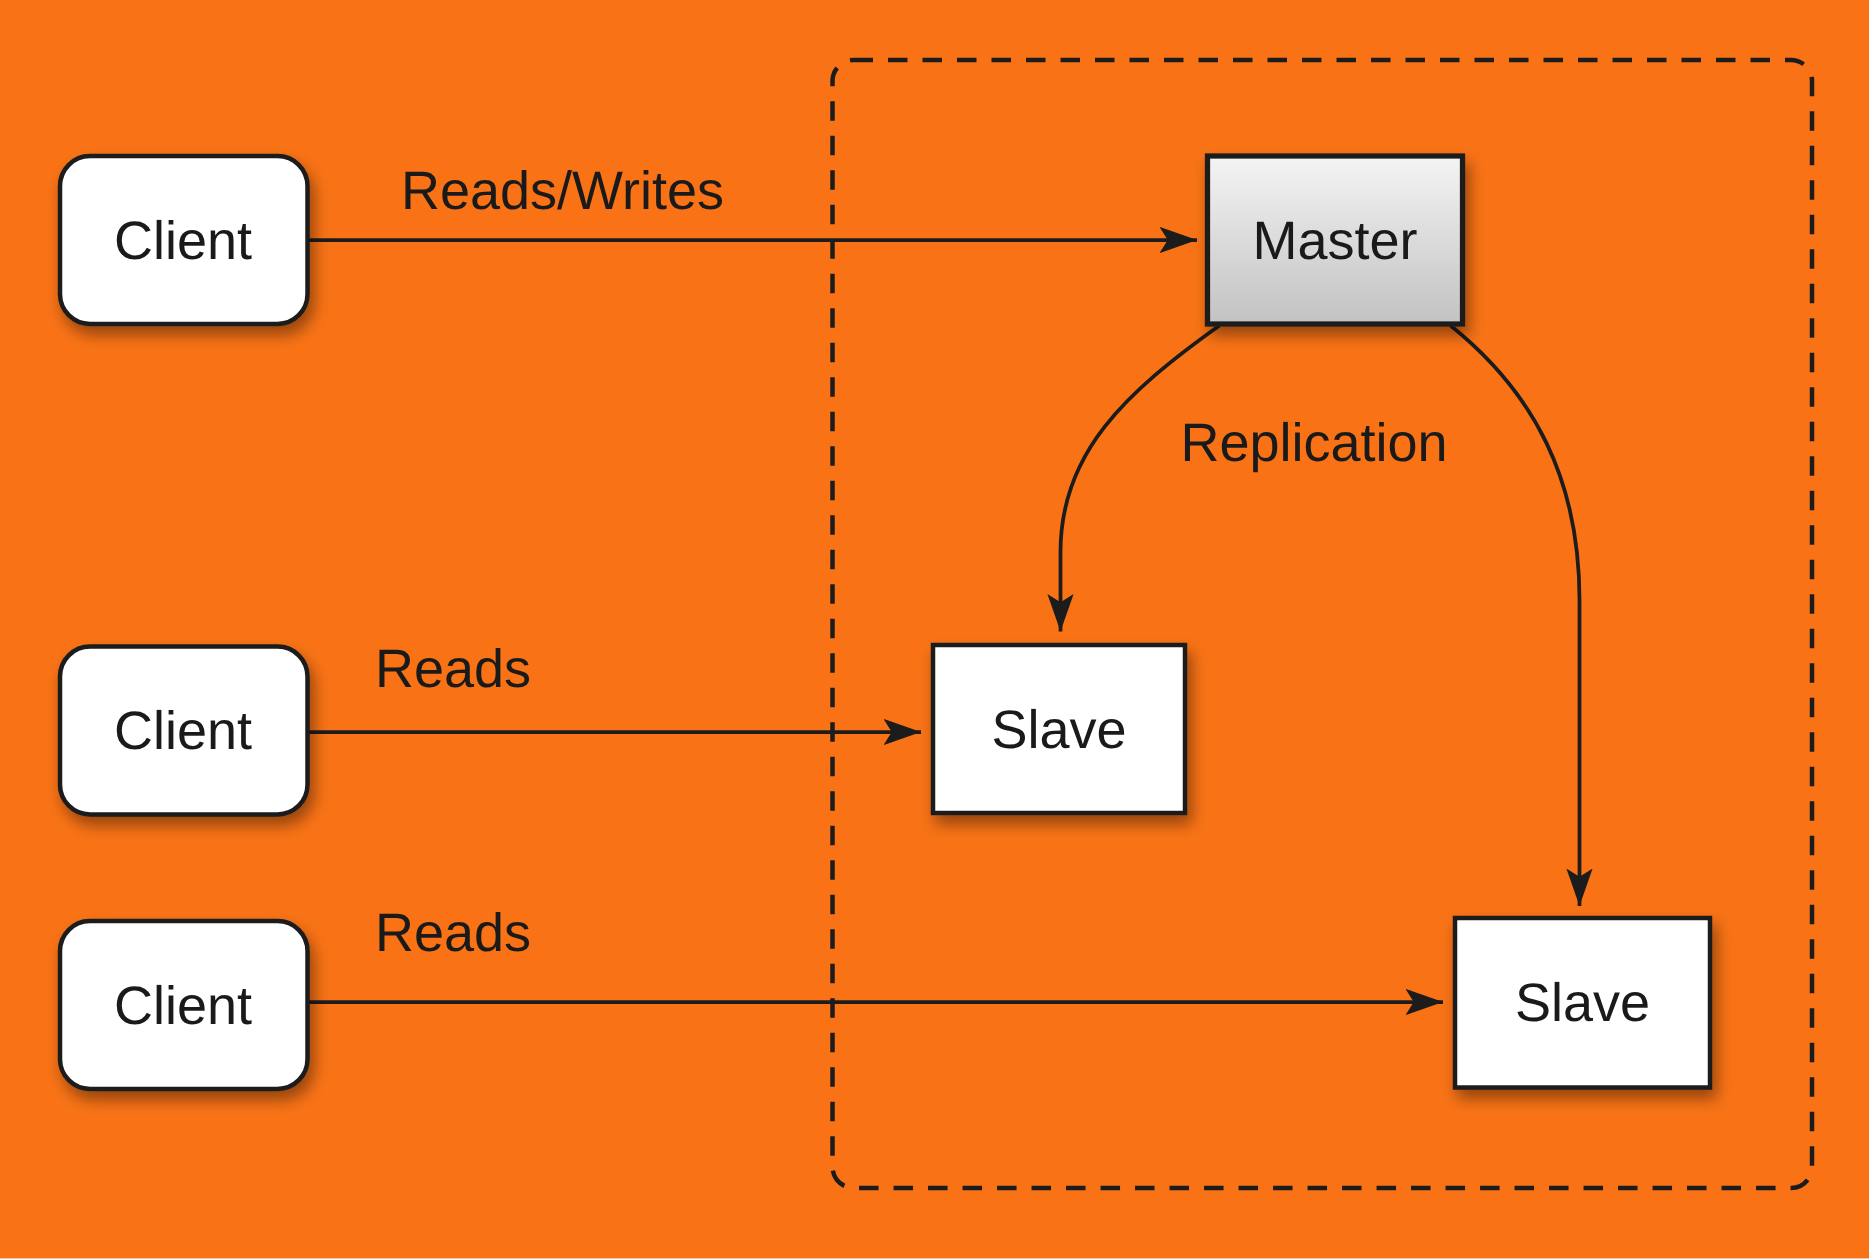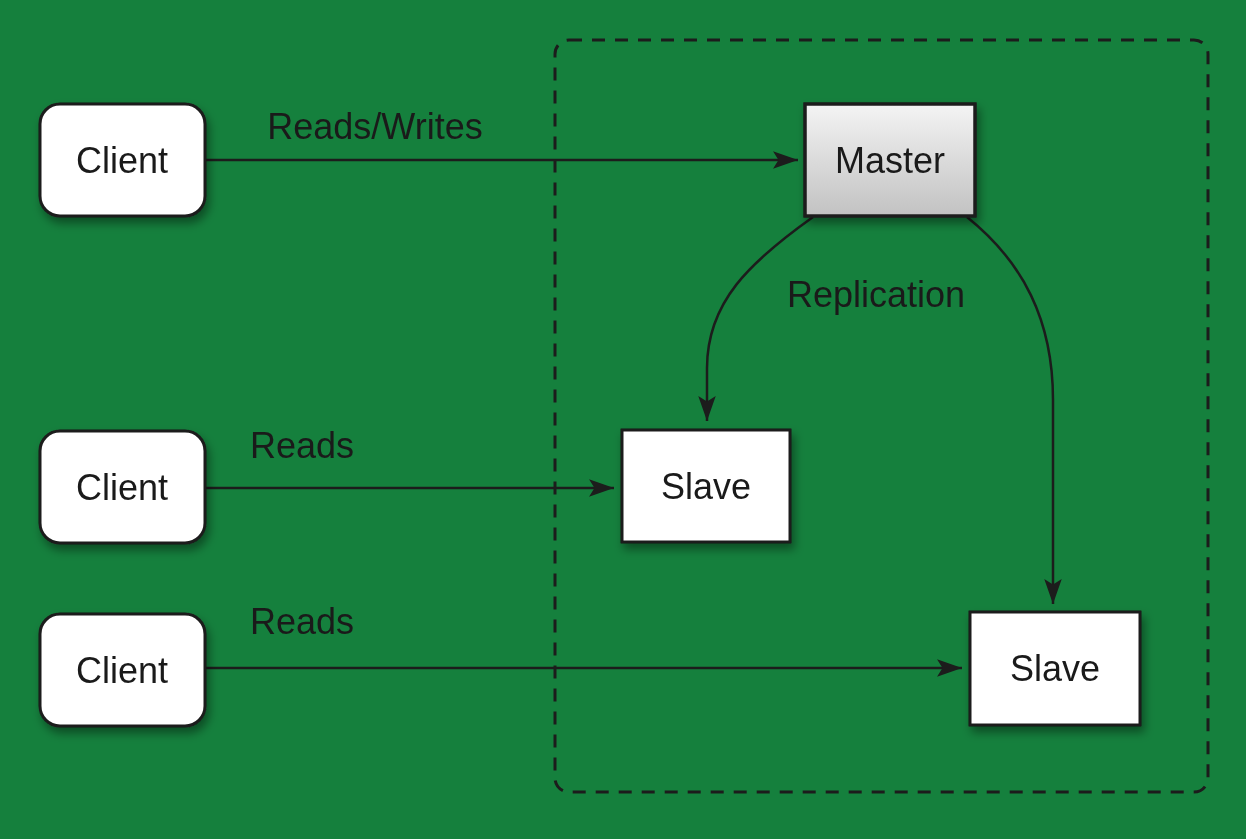--- a/index.html
+++ b/index.html
@@ -4,21 +4,21 @@
 <style>
   html, body {
     margin: 0;
     padding: 0;
     background: #ffffff;
   }
   .canvas {
     position: relative;
     width: 1246px;
     height: 839px;
-    background: #15803d;
+    background: #f97316;
     overflow: hidden;
   }
   svg.diagram {
     position: absolute;
     left: 0;
     top: 0;
     width: 1246px;
     height: 839px;
     font-family: "Liberation Sans", sans-serif;
   }

